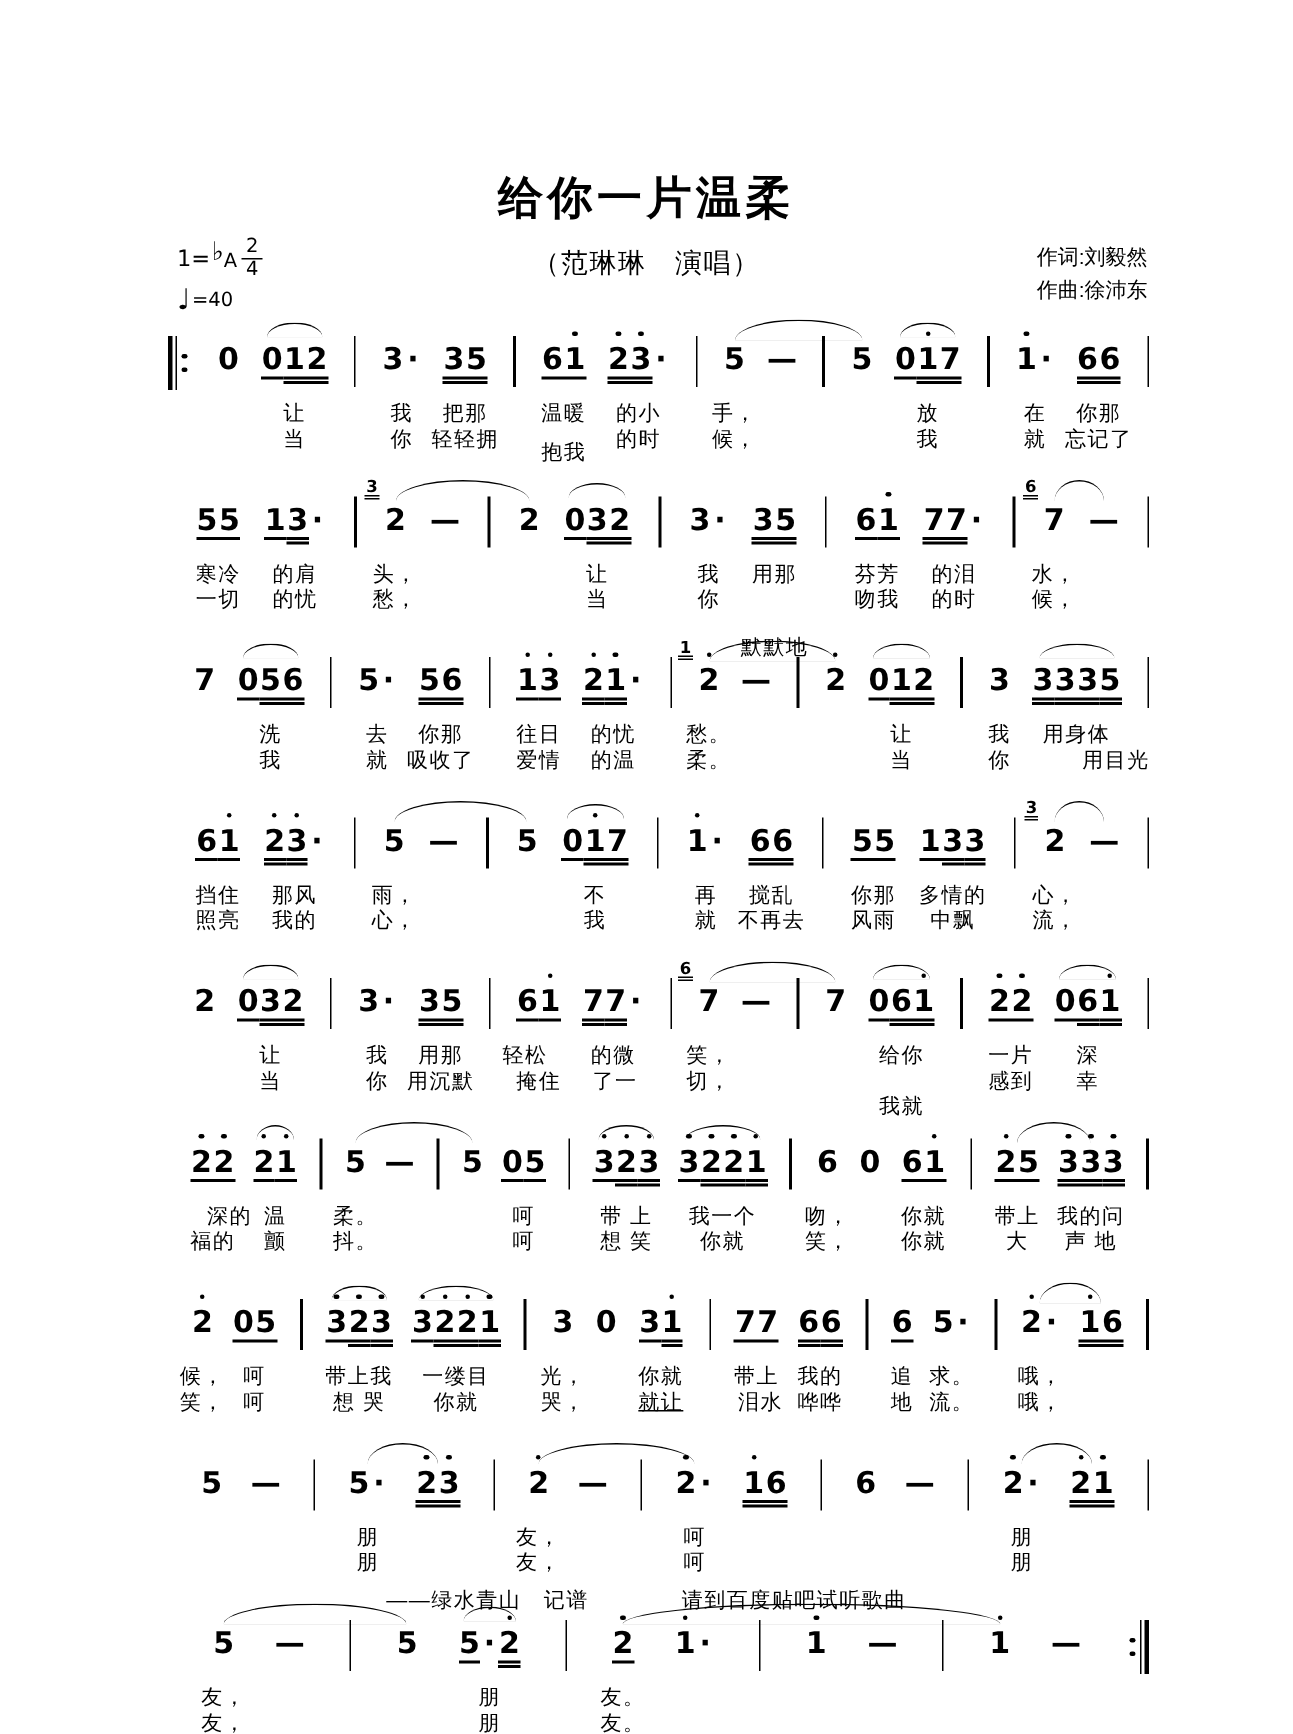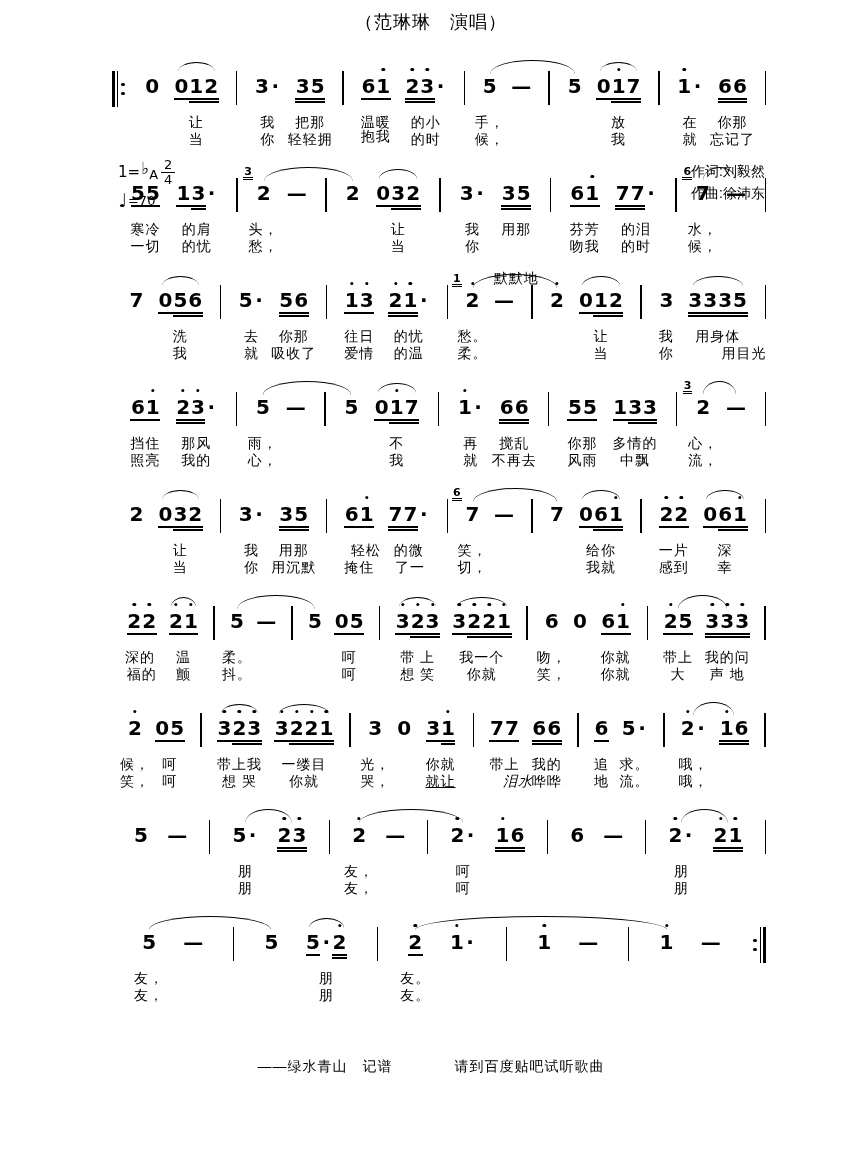--- a/index.html
+++ b/index.html
@@ -52,40 +52,41 @@
   .repc .rline-thin{margin-right:2px;}
   
   .footer{position:absolute;left:0;right:0;top:1058px;display:flex;justify-content:center;
           gap:62px;font-size:14px;}
   .footer span{letter-spacing:1px;}
 </style>
 </head>
 <body>
 
 <div class="page">
+  <h1 class="title">给你一片温柔</h1>
   <div class="subtitle">（范琳琳　演唱）</div>
 
   <div class="credits">
     <div>作词:刘毅然</div>
     <div>作曲:徐沛东</div>
   </div>
 
   <div class="keyblock">
     <div class="keyrow">
       <span>1=</span>
         <span class="flat">♭</span>
         <span class="keynote">A</span>
       <span class="frac">
         <span class="num">2</span>
         <span class="den">4</span>
       </span>
     </div>
     <div class="temporow">
       <span class="qnote">♩</span>
-        <span>=70</span>
+        <span>=40</span>
     </div>
   </div>
 
   <div id="score">
       <div class="sys">
         <div class="noterow">
           <div class="repo">
             <div class="rline-thick"></div>
             <div class="rline-thin"></div>
             <div class="rdots">
@@ -167,21 +168,21 @@
           <span class="lyr" style="left: 198.141px; top: 0px;">把那</span>
           <span class="lyr" style="left: 263.828px; top: 0px;">温暖</span>
           <span class="lyr" style="left: 313.633px; top: 0px;">的小</span>
           <span class="lyr" style="left: 377.664px; top: 0px;">手，</span>
           <span class="lyr" style="left: 506.586px; top: 0px;">放</span>
           <span class="lyr" style="left: 578.078px; top: 0px;">在</span>
           <span class="lyr" style="left: 620.422px; top: 0px;">你那</span>
           <span class="lyr" style="left: 84.3047px; top: 17px;">当</span>
           <span class="lyr" style="left: 155.797px; top: 17px;">你</span>
           <span class="lyr" style="left: 198.141px; top: 17px;">轻轻拥</span>
-          <span class="lyr" style="left: 263.828px; top: 14px;">抱我</span>
+          <span class="lyr" style="left: 263.828px; top: 26px;">抱我</span>
           <span class="lyr" style="left: 313.633px; top: 17px;">的时</span>
           <span class="lyr" style="left: 377.664px; top: 17px;">候，</span>
           <span class="lyr" style="left: 506.586px; top: 17px;">我</span>
           <span class="lyr" style="left: 578.078px; top: 17px;">就</span>
           <span class="lyr" style="left: 620.422px; top: 17px;">忘记了</span>
         </div>
         <div class="long-arc" style="left: 377.664px; width: 84.9219px; top: 0px;"></div>
       </div>
       <div class="sys">
         <div class="noterow">
@@ -533,33 +534,33 @@
               <span class="ch u2 hi">1</span>
               <span class="tie"></span>
             </span>
           </div>
           <div class="bar"></div>
         </div>
         <div class="lyrics">
           <span class="lyr" style="left: 68.3359px; top: 0px;">让</span>
           <span class="lyr" style="left: 139.547px; top: 0px;">我</span>
           <span class="lyr" style="left: 181.75px; top: 0px;">用那</span>
-          <span class="lyr" style="left: 254px; top: 0px;">轻松</span>
+          <span class="lyr" style="left: 238px; top: 0px;">轻松</span>
           <span class="lyr" style="left: 296.82px; top: 0px;">的微</span>
           <span class="lyr" style="left: 360.57px; top: 0px;">笑，</span>
           <span class="lyr" style="left: 488.93px; top: 0px;">给你</span>
           <span class="lyr" style="left: 561.797px; top: 0px;">一片</span>
           <span class="lyr" style="left: 613.117px; top: 0px;">深</span>
           <span class="lyr" style="left: 68.3359px; top: 17px;">当</span>
           <span class="lyr" style="left: 139.547px; top: 17px;">你</span>
           <span class="lyr" style="left: 181.75px; top: 17px;">用沉默</span>
           <span class="lyr" style="left: 247.156px; top: 17px;">掩住</span>
           <span class="lyr" style="left: 298px; top: 17px;">了一</span>
           <span class="lyr" style="left: 360.57px; top: 17px;">切，</span>
-          <span class="lyr" style="left: 488.93px; top: 17px;">我就</span>
+          <span class="lyr" style="left: 488.93px; top: 34px;">我就</span>
           <span class="lyr" style="left: 561.797px; top: 17px;">感到</span>
           <span class="lyr" style="left: 613.117px; top: 17px;">幸</span>
         </div>
         <div class="long-arc" style="left: 360.57px; width: 84.5px; top: 0px;"></div>
       </div>
       <div class="sys">
         <div class="noterow">
           <div class="measure" style="flex-grow: 2;">
             <span class="tok">
               <span class="ch u1 hi">2</span>
@@ -627,21 +628,21 @@
             </span>
             <span class="tok">
               <span class="ch u2 hi">3</span>
               <span class="ch u2 hi">3</span>
               <span class="ch u2 hi">3</span>
             </span>
           </div>
           <div class="bar"></div>
         </div>
         <div class="lyrics">
-          <span class="lyr" style="left: 28px; top: 0px;">深的</span>
+          <span class="lyr" style="left: 41px; top: 0px;">深的</span>
           <span class="lyr" style="left: 71.4219px; top: 0px;">温</span>
           <span class="lyr" style="left: 124.992px; top: 0px;">柔。</span>
           <span class="lyr" style="left: 237.141px; top: 0px;">呵</span>
           <span class="lyr" style="left: 305.633px; top: 0px;">带 上</span>
           <span class="lyr" style="left: 369.688px; top: 0px;">我一个</span>
           <span class="lyr" style="left: 439.664px; top: 0px;">吻，</span>
           <span class="lyr" style="left: 503.594px; top: 0px;">你就</span>
           <span class="lyr" style="left: 566.109px; top: 0px;">带上</span>
           <span class="lyr" style="left: 615.242px; top: 0px;">我的问</span>
           <span class="lyr" style="left: 29.75px; top: 17px;">福的</span>
@@ -743,21 +744,21 @@
           <span class="lyr" style="left: 434.656px; top: 0px;">我的</span>
           <span class="lyr" style="left: 489.414px; top: 0px;">追</span>
           <span class="lyr" style="left: 522.578px; top: 0px;">求。</span>
           <span class="lyr" style="left: 581.484px; top: 0px;">哦，</span>
           <span class="lyr" style="left: 22.8984px; top: 17px;">笑，</span>
           <span class="lyr" style="left: 57.7188px; top: 17px;">呵</span>
           <span class="lyr" style="left: 127.398px; top: 17px;">想 哭</span>
           <span class="lyr" style="left: 192.062px; top: 17px;">你就</span>
           <span class="lyr" style="left: 263.289px; top: 17px;">哭，</span>
           <span class="lyr" style="left: 328.562px; top: 17px; text-decoration: underline;">就让</span>
-          <span class="lyr" style="left: 406px; top: 17px; font-style: italic;">泪水</span>
+          <span class="lyr" style="left: 395px; top: 17px;">泪水</span>
           <span class="lyr" style="left: 434.656px; top: 17px; font-family: Liberation Mono, monospace;">哗哗</span>
           <span class="lyr" style="left: 489.414px; top: 17px;">地</span>
           <span class="lyr" style="left: 522.578px; top: 17px;">流。</span>
           <span class="lyr" style="left: 581.484px; top: 17px;">哦，</span>
         </div>
         <div class="long-arc" style="left: 581.484px; width: 40.625px; top: 0px;"></div>
       </div>
       <div class="sys">
         <div class="noterow">
           <div class="measure" style="flex-grow: 2;">

